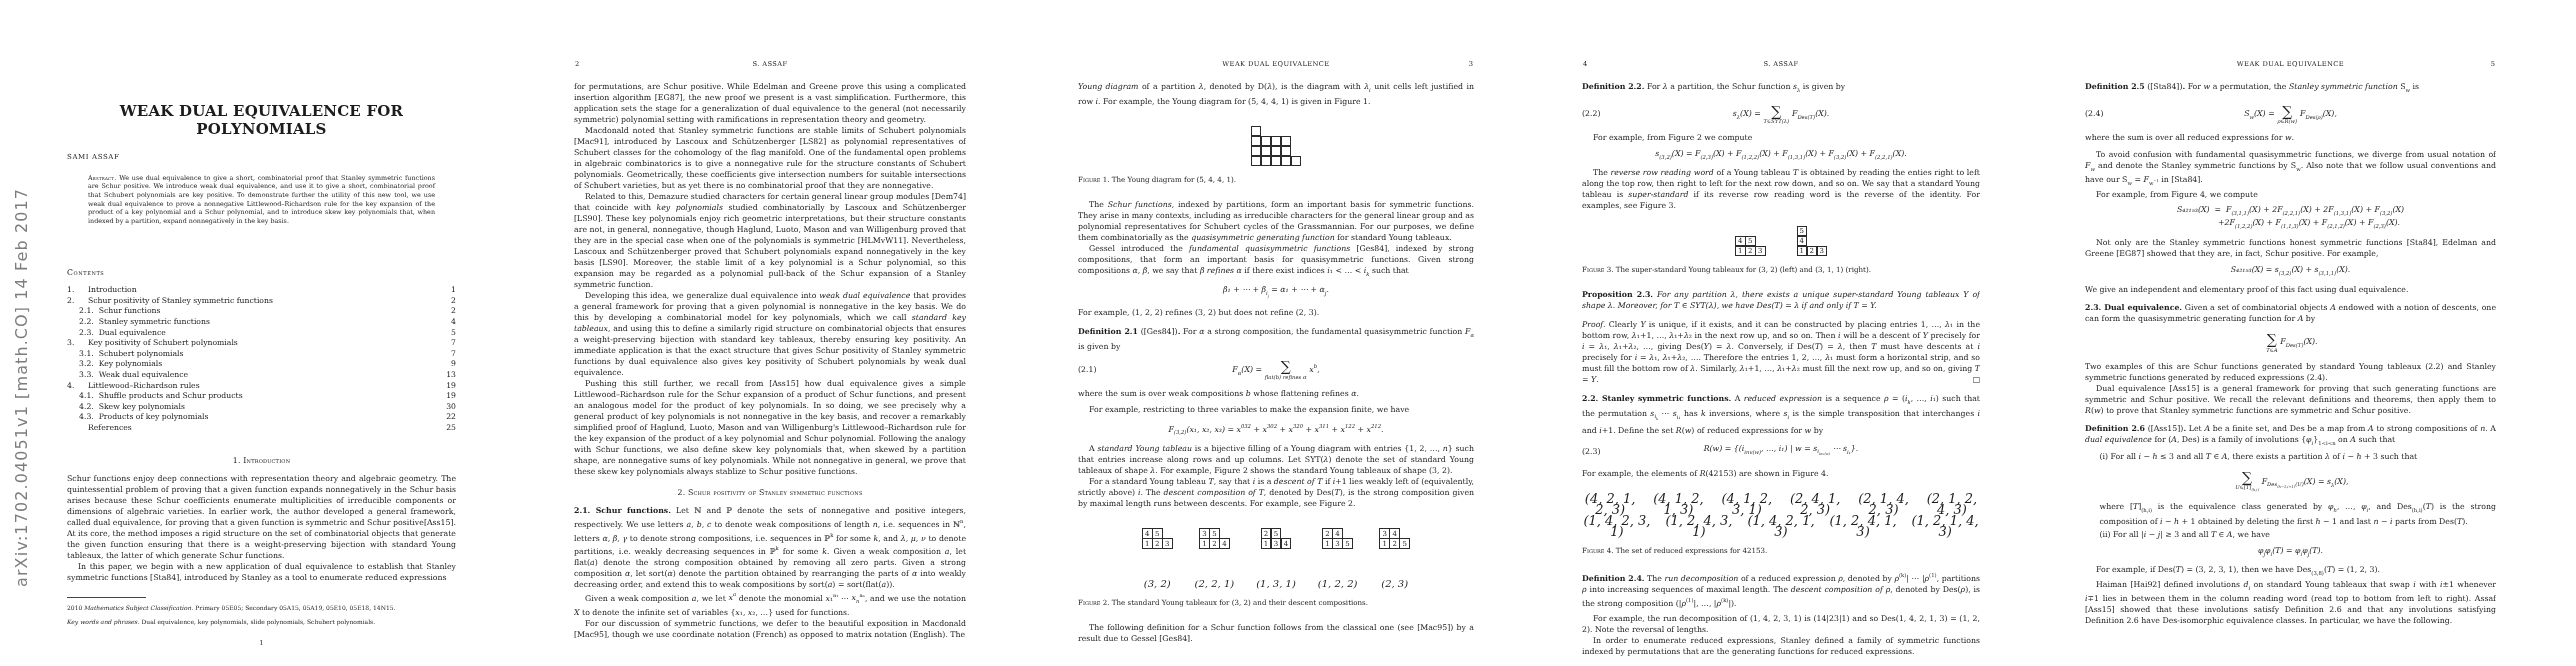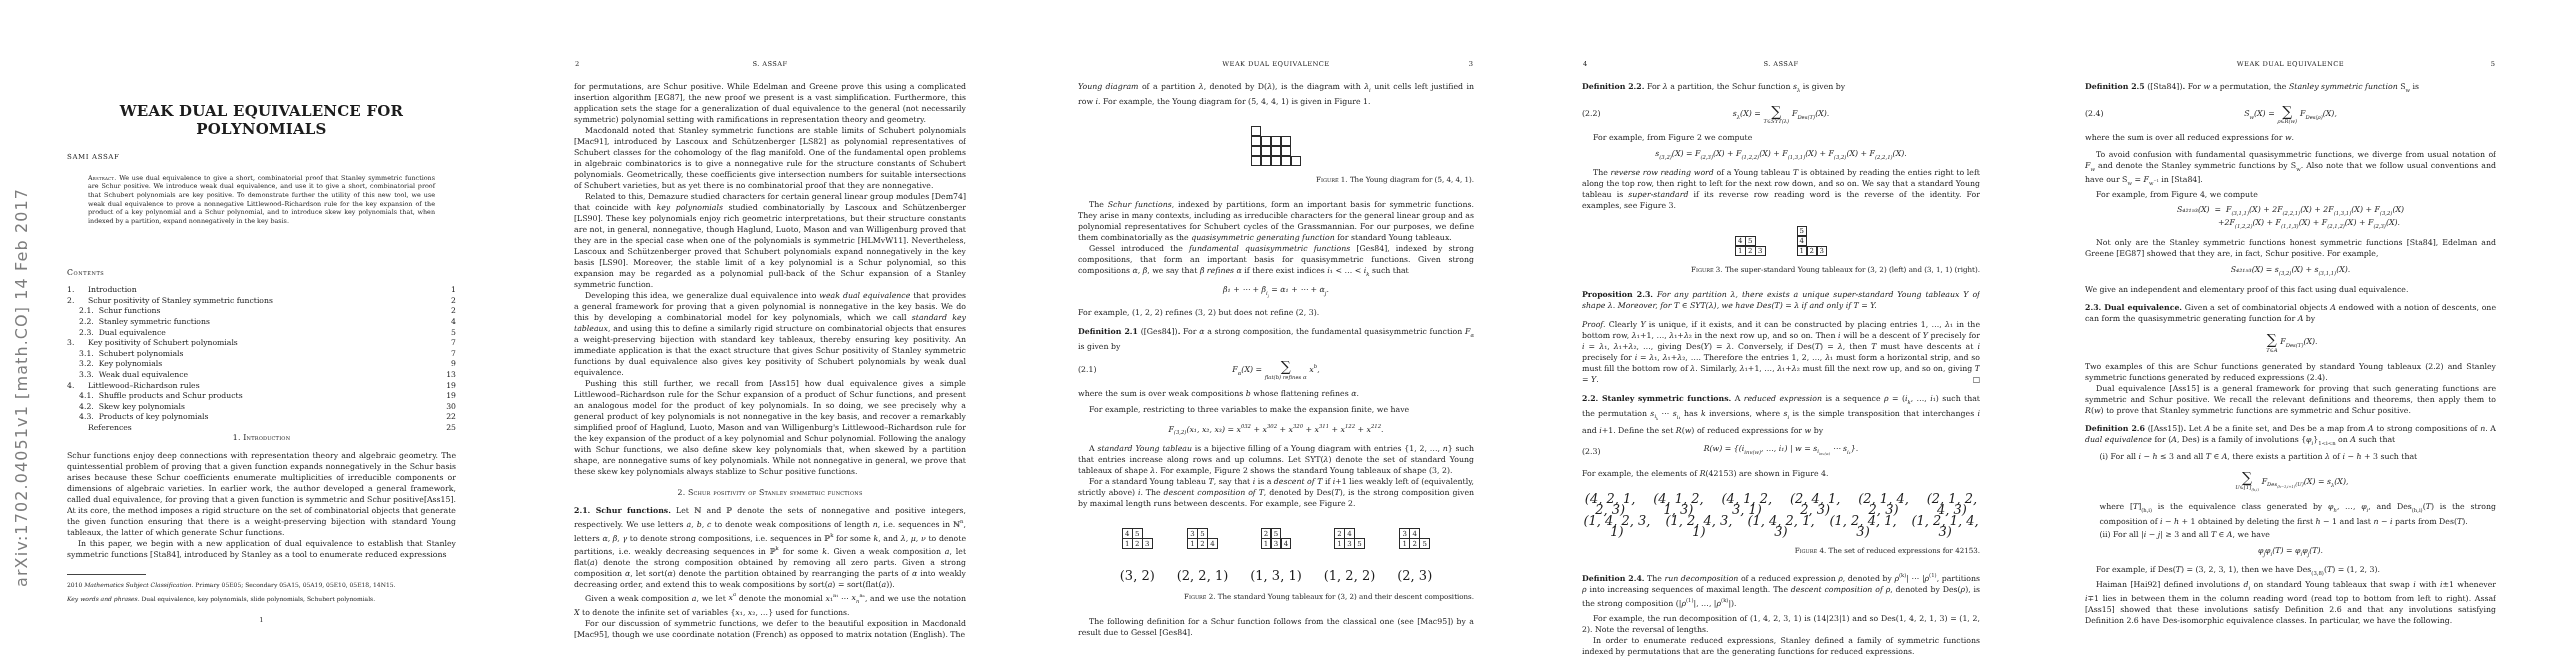--- a/index.html
+++ b/index.html
@@ -35,44 +35,44 @@
   .toc-row.sub{padding-left:7.2px;}
   .toc-num{flex:none;width:21px;}
   .toc-row.sub .toc-num{width:24.5px;text-align:center;}
   .toc-label{flex:1;}
   .toc-page{flex:none;width:16.7px;text-align:right;}
 
   .sec-head{text-align:center;font-variant:small-caps;font-size:7.8px;letter-spacing:0.2px;}
   .para{font-size:7.8px;line-height:11px;text-align:justify;margin:0;}
   .indent{text-indent:11px;}
   .mt4{margin-top:2.2px;}.mt8{margin-top:4.4px;}.mt10{margin-top:5.6px;}.mt14{margin-top:7.8px;}
-  .mt20{margin-top:11px;}.mt26{margin-top:14.5px;}.mt34{margin-top:19px;}.mt42{}
+  .mt20{margin-top:11px;}.mt26{margin-top:14.5px;}.mt34{margin-top:19px;}.mt42{margin-top:23px;}
 
   .display{position:relative;text-align:center;font-size:7.8px;line-height:10.6px;font-style:italic;margin:5.6px 0;}
   .display .eq-num{position:absolute;left:0;top:50%;transform:translateY(-50%);font-style:normal;}
   .display.tall{margin:7.8px 0;}
   .sigma-block{display:inline-flex;flex-direction:column;align-items:center;vertical-align:middle;margin:0 2.8px;}
   .sigma{font-size:14px;line-height:14.5px;font-style:normal;}
   .sigma-sub{font-size:5.3px;line-height:6.1px;font-style:italic;}
   sub{font-size:68%;}
   sup{font-size:68%;}
   .eq2line{display:inline-block;text-align:left;}
   .eq2line .l2{padding-left:41px;}
 
   .figure{text-align:center;}
-  .caption{text-align:right;font-size:7.1px;line-height:9.4px;margin-top:9px;}
+  .caption{text-align:left;font-size:7.1px;line-height:9.4px;margin-top:9px;}
   .caption .caption-label{font-variant:small-caps;}
   .yd{display:inline-block;vertical-align:bottom;}
   .yd-row{display:flex;}
   .yd-row + .yd-row{margin-top:-0.6px;}
   .ydc{width:10.6px;height:10.6px;border:0.6px solid #2b2b2b;box-sizing:border-box;
        display:flex;align-items:center;justify-content:center;font-size:7px;background:#fff;}
   .ydc + .ydc{margin-left:-0.6px;}
   .tabrow{display:flex;justify-content:center;align-items:flex-end;gap:22px;}
-  .tab-unit .des{font-size:13px;margin-top:19px;}
+  .tab-unit .des{font-size:10px;margin-top:29px;font-style:italic;}
   .redex-row{display:flex;justify-content:center;gap:12.2px;font-size:13px;font-style:italic;line-height:11px;}
 
   .proof-end{float:right;font-style:normal;}
   .fnrule{width:79px;border-top:0.6px solid #444;margin:13.3px 0 3.9px 0;}
   .fn{font-size:6px;line-height:8.4px;text-align:justify;}
   .pageno{text-align:center;font-size:6.7px;margin-top:12.2px;}
   .qitem{padding-left:14.5px;}
 </style>
 </head>
 <body>

